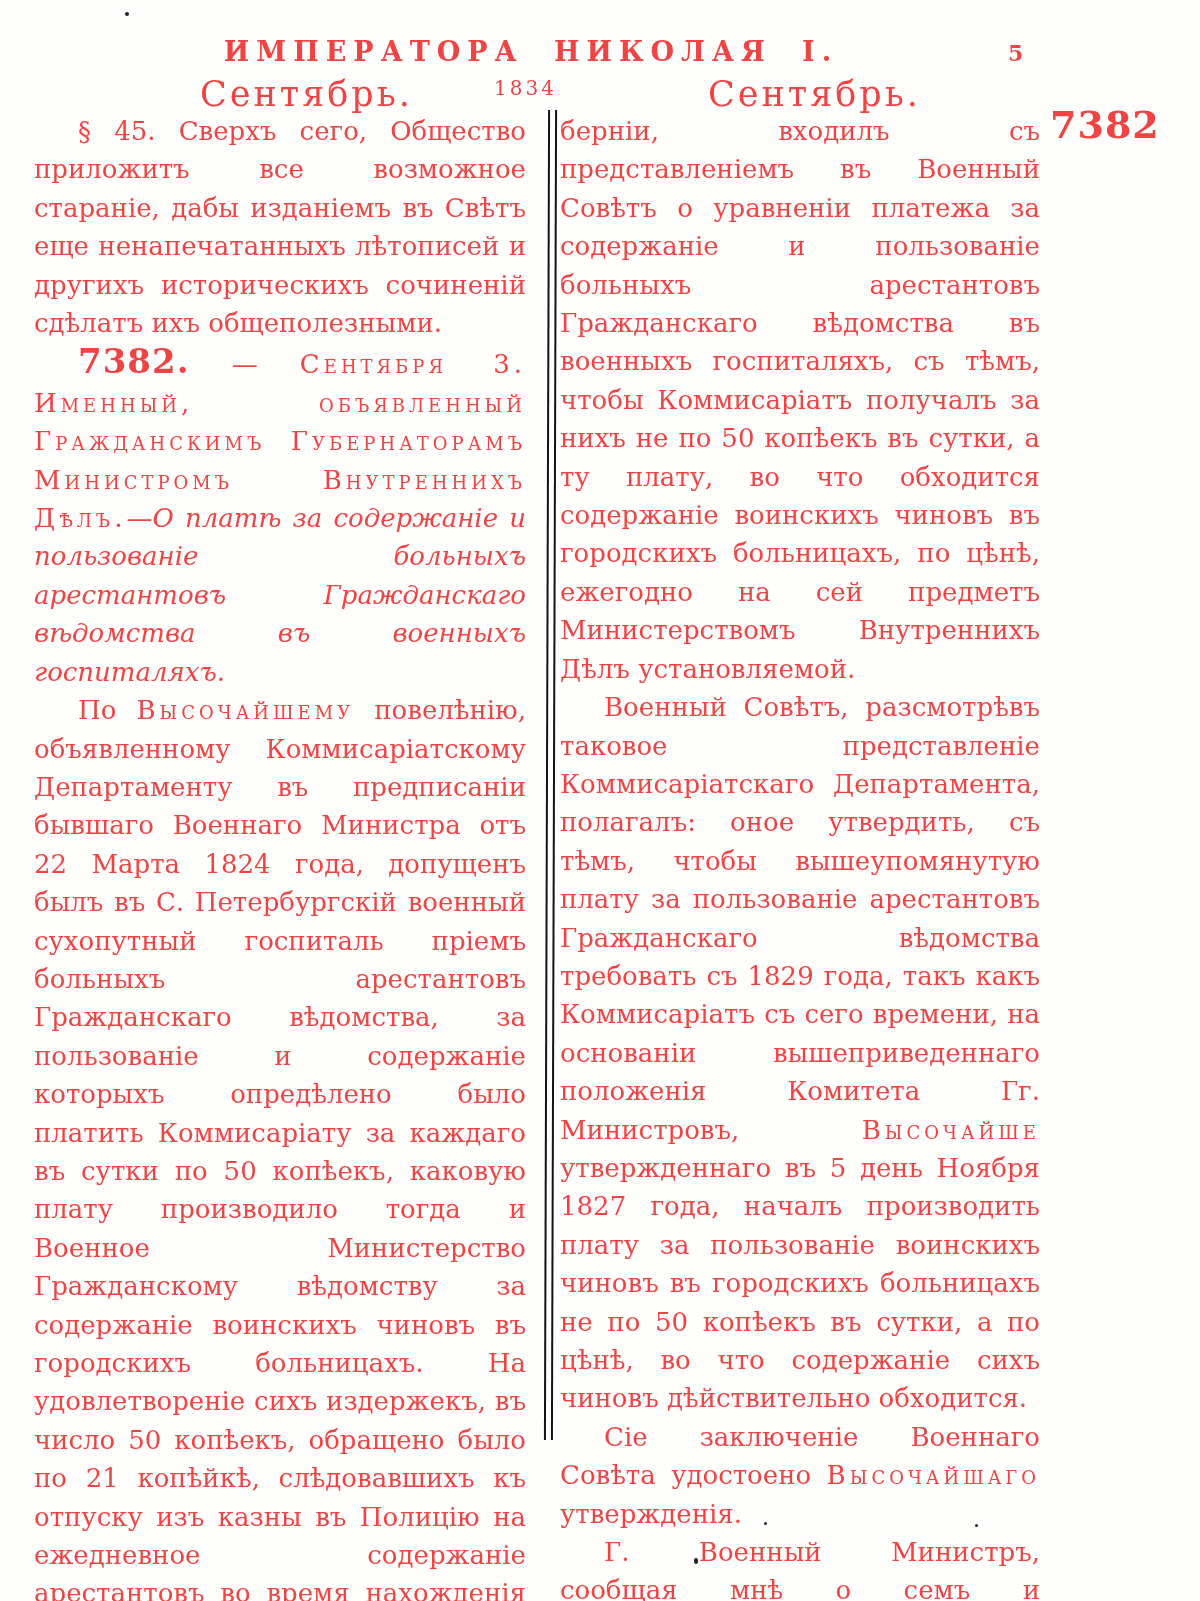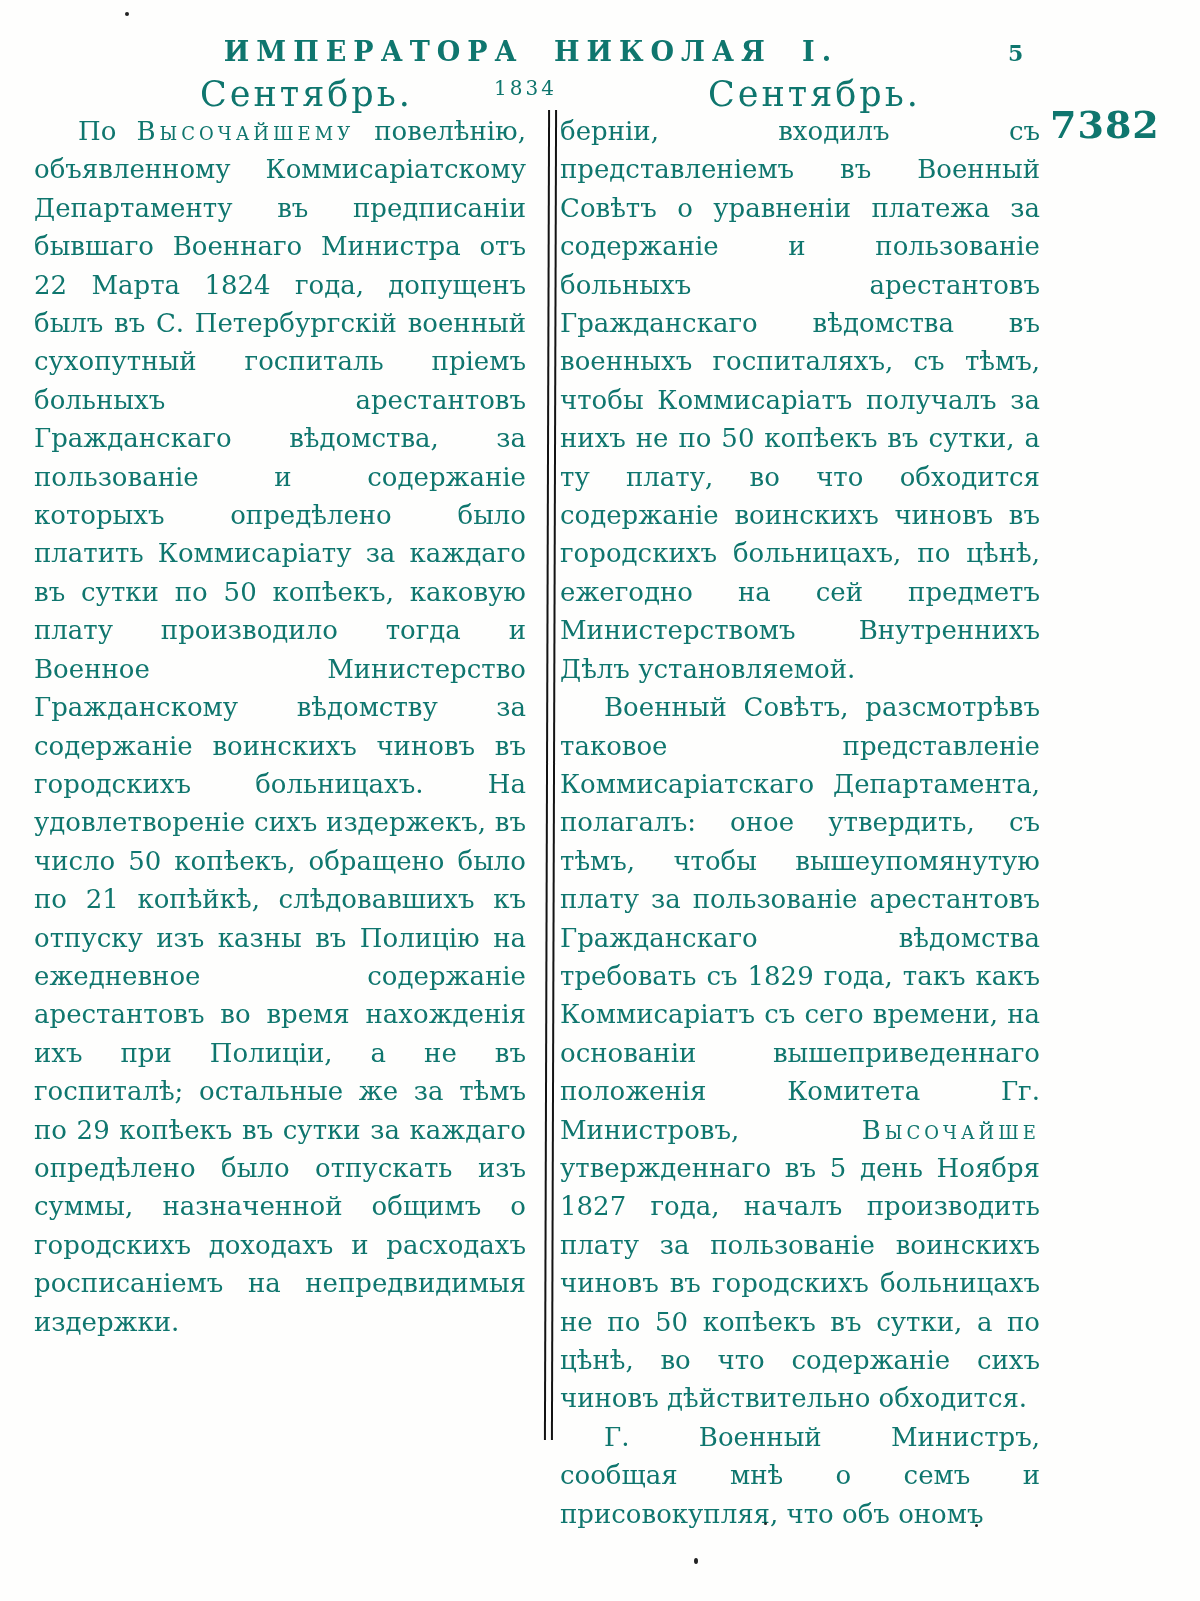--- a/index.html
+++ b/index.html
@@ -3,21 +3,21 @@
 <meta charset="utf-8">
 <style>
   html, body { margin: 0; padding: 0; }
   body { background: #e8e8e8; }
   .page {
     position: relative;
     width: 1200px;
     height: 1601px;
     margin: 0 auto;
     background: #fefefd;
-    color: #0f766e;
+    color: #ef4444;
     font-family: "DejaVu Serif", "Liberation Serif", serif;
     overflow: hidden;
   }
   
   .header-title {
     position: absolute;
     top: 36px; left: 0;
     width: 1062px;
     text-align: center;
     font-size: 27px;
@@ -107,25 +107,28 @@
 
   <div class="month-left">Сентябрь.</div>
   <div class="year-center">1834</div>
   <div class="month-right">Сентябрь.</div>
 
   <div class="margin-number">7382</div>
 
   <div class="divider"></div>
 
   <div class="column column-left">
+      <p class="para"><span class="seg-plain">§ 45. Сверхъ сего, Общество приложитъ все возможное стараніе, дабы изданіемъ въ Свѣтъ еще ненапечатанныхъ лѣтописей и другихъ историческихъ сочиненій сдѣлатъ ихъ общеполезными.</span></p>
+      <p class="para"><span class="seg-big-number">7382.</span><span class="seg-plain"> — </span><span class="seg-spaced">Сентября 3. Именный, объявленный Гражданскимъ Губернаторамъ Министромъ Внутреннихъ Дѣлъ.</span><span class="seg-italic">—О платѣ за содержаніе и пользованіе больныхъ арестантовъ Гражданскаго вѣдомства въ военныхъ госпиталяхъ.</span></p>
       <p class="para"><span class="seg-plain">По </span><span class="seg-spaced">Высочайшему</span><span class="seg-plain"> повелѣнію, объявленному Коммисаріатскому Департаменту въ предписаніи бывшаго Военнаго Министра отъ 22 Марта 1824 года, допущенъ былъ въ С. Петербургскій военный сухопутный госпиталь пріемъ больныхъ арестантовъ Гражданскаго вѣдомства, за пользованіе и содержаніе которыхъ опредѣлено было платить Коммисаріату за каждаго въ сутки по 50 копѣекъ, каковую плату производило тогда и Военное Министерство Гражданскому вѣдомству за содержаніе воинскихъ чиновъ въ городскихъ больницахъ. На удовлетвореніе сихъ издержекъ, въ число 50 копѣекъ, обращено было по 21 копѣйкѣ, слѣдовавшихъ къ отпуску изъ казны въ Полицію на ежедневное содержаніе арестантовъ во время нахожденія ихъ при Полиціи, а не въ госпиталѣ; остальные же за тѣмъ по 29 копѣекъ въ сутки за каждаго опредѣлено было отпускать изъ суммы, назначенной общимъ о городскихъ доходахъ и расходахъ росписаніемъ на непредвидимыя издержки.</span></p>
     </div>
   <div class="column column-right">
       <p class="para no-indent"><span class="seg-plain">берніи, входилъ съ представленіемъ въ Военный Совѣтъ о уравненіи платежа за содержаніе и пользованіе больныхъ арестантовъ Гражданскаго вѣдомства въ военныхъ госпиталяхъ, съ тѣмъ, чтобы Коммисаріатъ получалъ за нихъ не по 50 копѣекъ въ сутки, а ту плату, во что обходится содержаніе воинскихъ чиновъ въ городскихъ больницахъ, по цѣнѣ, ежегодно на сей предметъ Министерствомъ Внутреннихъ Дѣлъ установляемой.</span></p>
       <p class="para"><span class="seg-plain">Военный Совѣтъ, разсмотрѣвъ таковое представленіе Коммисаріатскаго Департамента, полагалъ: оное утвердить, съ тѣмъ, чтобы вышеупомянутую плату за пользованіе арестантовъ Гражданскаго вѣдомства требовать съ 1829 года, такъ какъ Коммисаріатъ съ сего времени, на основаніи вышеприведеннаго положенія Комитета Гг. Министровъ, </span><span class="seg-spaced">Высочайше</span><span class="seg-plain"> утвержденнаго въ 5 день Ноября 1827 года, началъ производить плату за пользованіе воинскихъ чиновъ въ городскихъ больницахъ не по 50 копѣекъ въ сутки, а по цѣнѣ, во что содержаніе сихъ чиновъ дѣйствительно обходится.</span></p>
+      <p class="para"><span class="seg-plain">Сіе заключеніе Военнаго Совѣта удостоено </span><span class="seg-spaced">Высочайшаго</span><span class="seg-plain"> утвержденія.</span></p>
       <p class="para"><span class="seg-plain">Г. Военный Министръ, сообщая мнѣ о семъ и присовокупляя, что объ ономъ </span></p>
     </div>
 
   <div class="speck speck-1"></div>
   <div class="speck speck-2"></div>
   <div class="speck speck-3"></div>
   <div class="speck speck-4"></div>
 
 </div>
 

